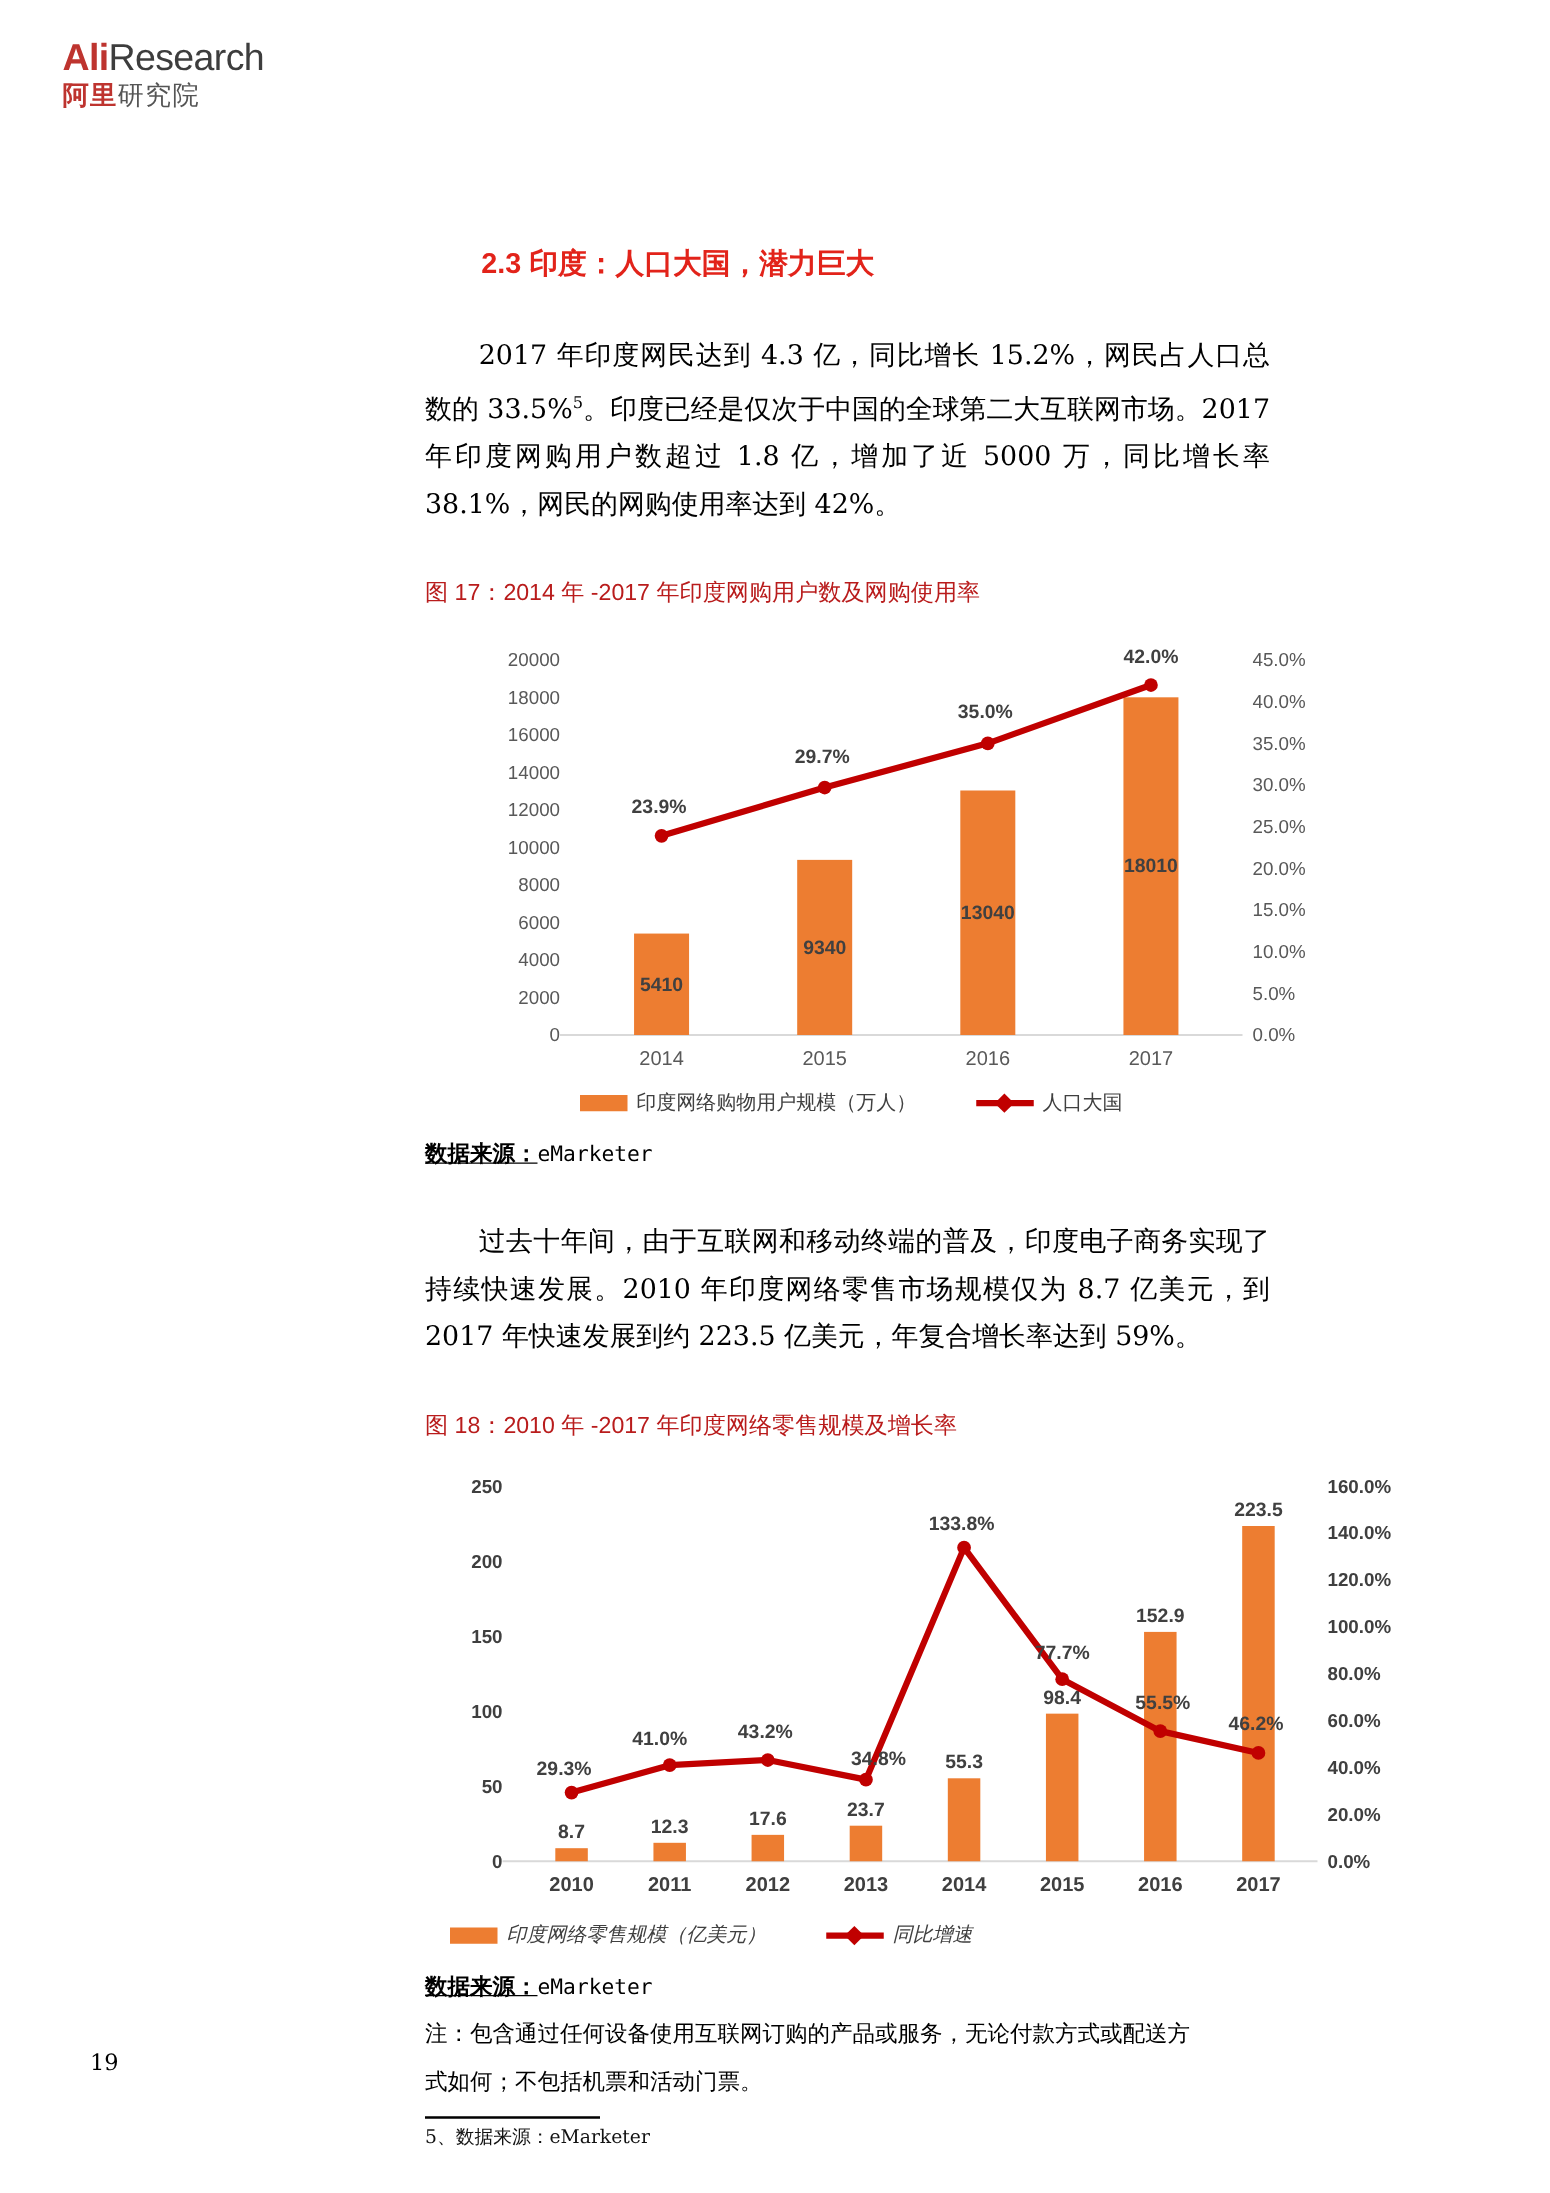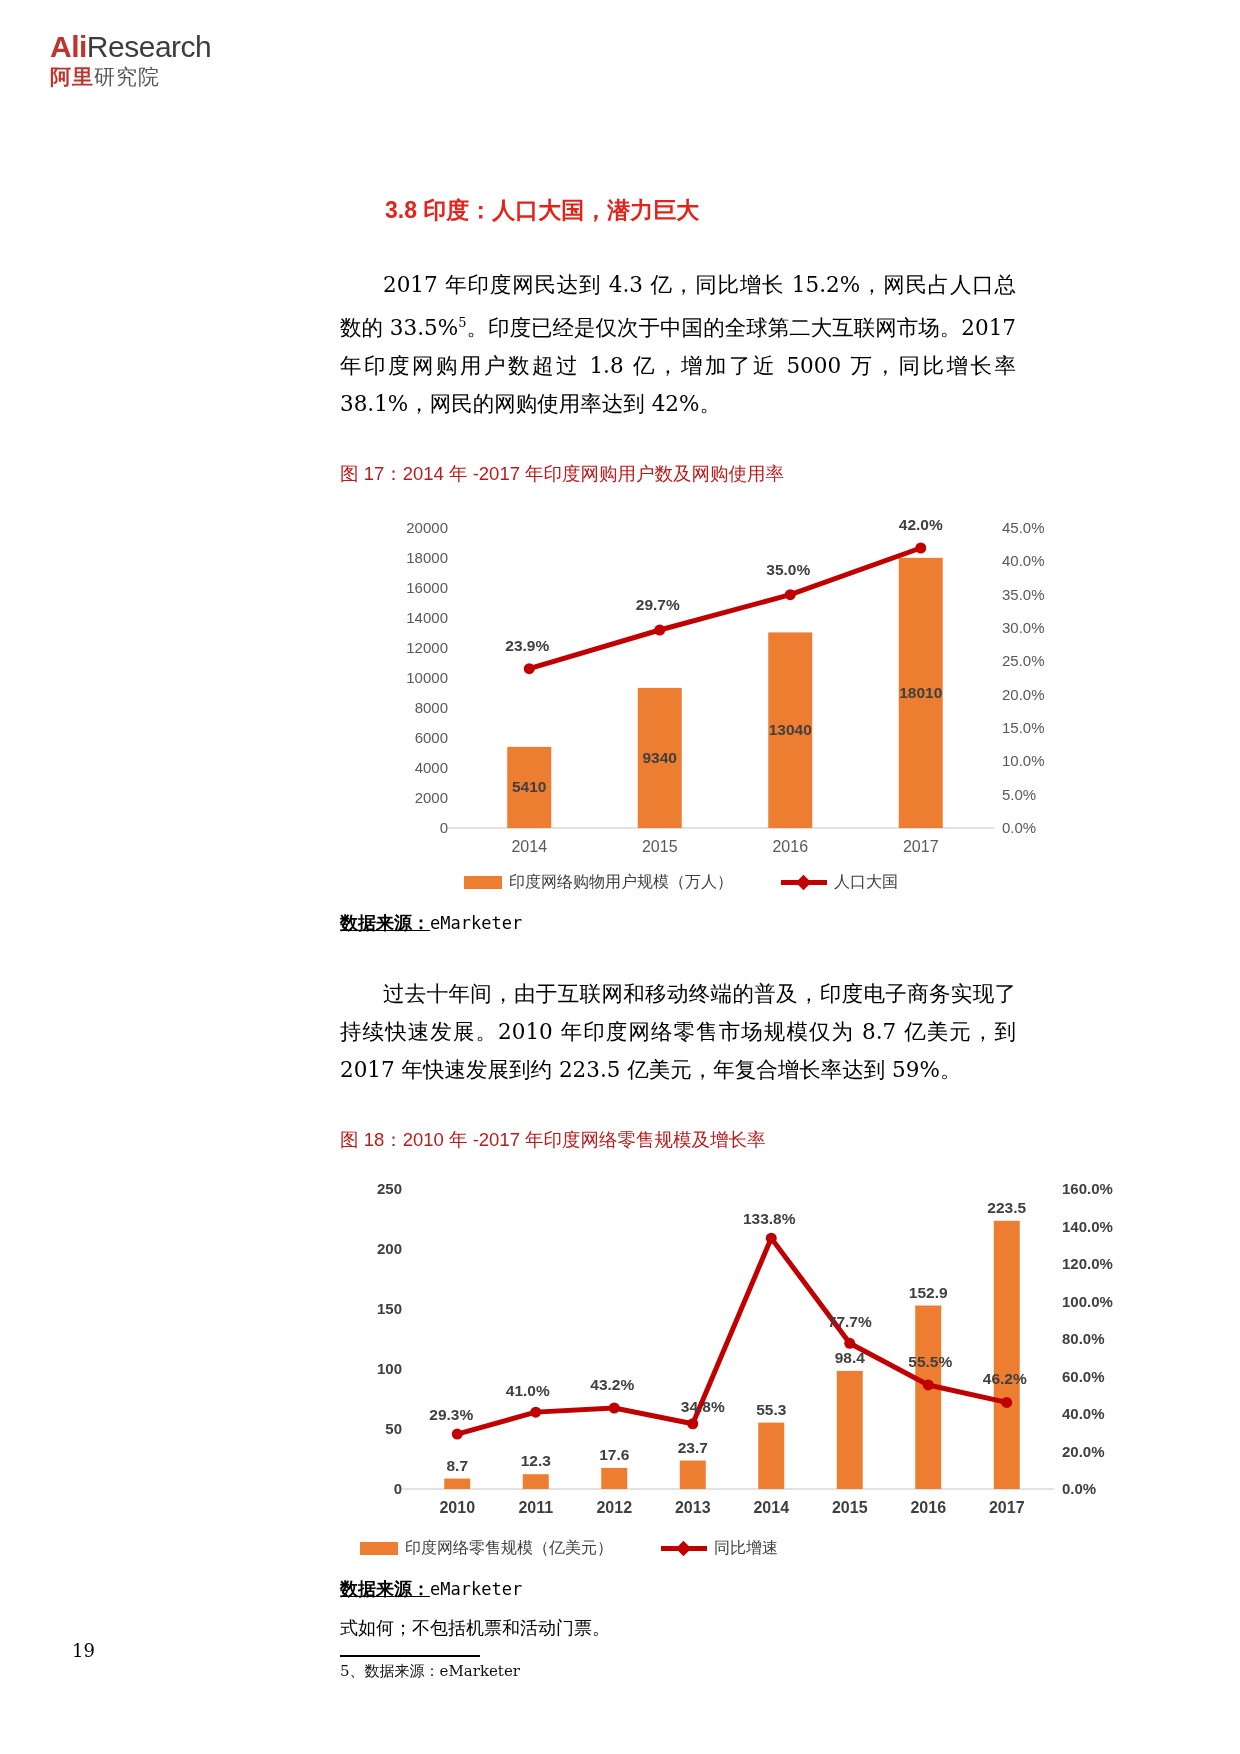--- a/index.html
+++ b/index.html
@@ -25,21 +25,21 @@
   .tick{font-size:15px;fill:#595959;}
   .c2 .tick{fill:#3f3f3f;font-weight:600;}
   .xlab{font-size:16px;fill:#595959;}
   .c2 .xlab{fill:#3f3f3f;font-weight:600;}
   .dlab,.plab{font-size:15.5px;fill:#404040;font-weight:600;}
   .axisline{stroke:#D9D9D9;stroke-width:1.5;}
   
   .legend{display:flex;align-items:center;justify-content:flex-start;gap:48px;
           font-size:16px;color:#404040;margin-top:2px;}
   .legend1{margin-left:124px;width:522px;}
-  .legend2{margin-left:20px;width:640px;}
+  .legend2{margin-left:20px;width:640px;font-style:italic;}
   .legend-item{display:flex;align-items:center;gap:7px;white-space:nowrap;}
   .swatch-bar{width:38px;height:13px;background:#ED7D31;display:inline-block;}
   .swatch-line{position:relative;width:46px;height:5px;background:#C00000;display:inline-block;}
   .swatch-line .diamond{position:absolute;left:17px;top:-3.5px;width:11px;height:11px;
                         background:#C00000;transform:rotate(45deg);}
   .source{margin-top:18px;font-size:18px;}
   .source-label{font-weight:600;font-family:"Liberation Sans",sans-serif;text-decoration:underline;}
   .source-value{font-family:"DejaVu Sans Mono",monospace;font-size:17px;}
   .note{margin-top:8px;width:676px;font-family:"DejaVu Serif",serif;font-size:18px;
         line-height:38px;text-align:justify;}
@@ -53,21 +53,21 @@
 
 <div class="page">
 
   <header class="logo">
     <div class="logo-l1"><span class="logo-ali">Ali</span><span class="logo-research">Research</span></div>
     <div class="logo-l2"><span class="logo-cn-red">阿里</span><span class="logo-cn-gray">研究院</span></div>
   </header>
 
   <main class="column">
 
-    <h2 class="section-title">3.8 印度：人口大国，潜力巨大</h2>
+    <h2 class="section-title">2.3 印度：人口大国，潜力巨大</h2>
 
     <p class="body-text"><span>2017 年印度网民达到 4.3 亿，同比增长 15.2%，网民占人口总数的 33.5%</span><sup>5</sup><span>。印度已经是仅次于中国的全球第二大互联网市场。2017 年印度网购用户数超过 1.8 亿，增加了近 5000 万，同比增长率 38.1%，网民的网购使用率达到 42%。</span></p>
 
     <div class="fig-caption">图 17：2014 年 -2017 年印度网购用户数及网购使用率</div>
 
     <svg id="chart1" class="chart c1" viewBox="0 0 780 372">
         <text x="108" y="335" text-anchor="end" class="tick">0</text>
         <text x="108" y="305" text-anchor="end" class="tick">2000</text>
         <text x="108" y="275" text-anchor="end" class="tick">4000</text>
         <text x="108" y="245" text-anchor="end" class="tick">6000</text>
@@ -200,20 +200,21 @@
           <span class="swatch-line">
             <span class="diamond"></span>
           </span>
           <span>同比增速</span>
         </span>
     </div>
 
     <div class="source"><span class="source-label">数据来源：</span><span class="source-value">eMarketer</span></div>
 
     <div class="note">
+      <div>注：包含通过任何设备使用互联网订购的产品或服务，无论付款方式或配送方</div>
       <div>式如何；不包括机票和活动门票。</div>
     </div>
 
     <div class="fn-rule"></div>
     <div class="footnote">5、数据来源：eMarketer</div>
 
   </main>
 
   <div class="page-number">19</div>
 

